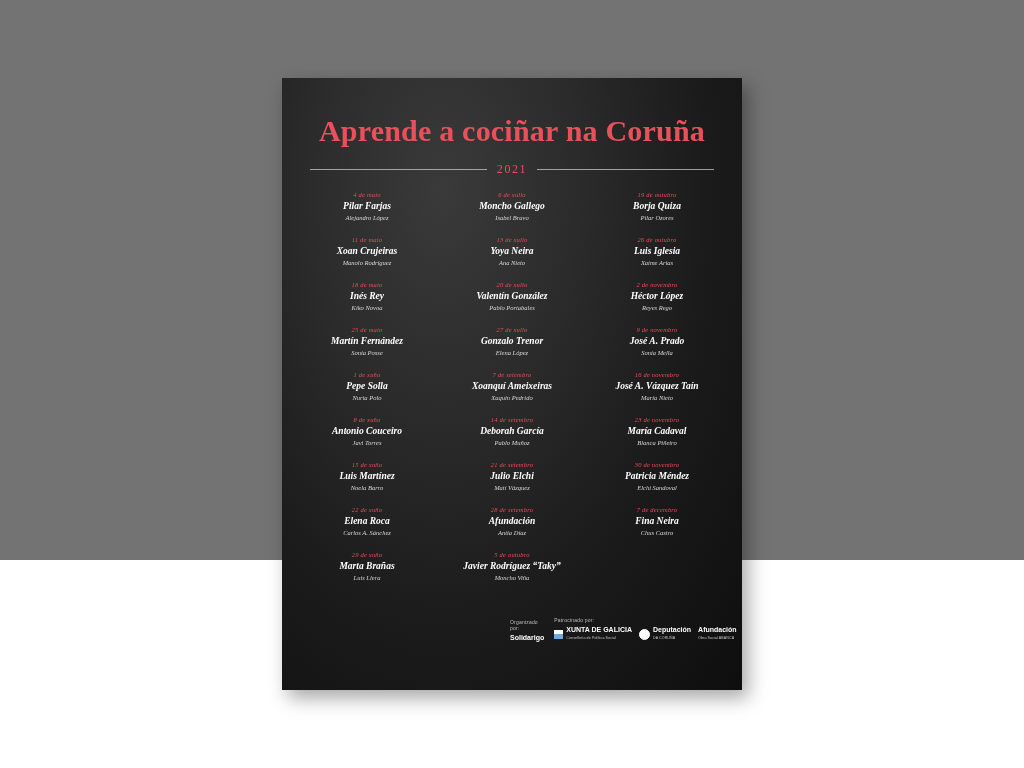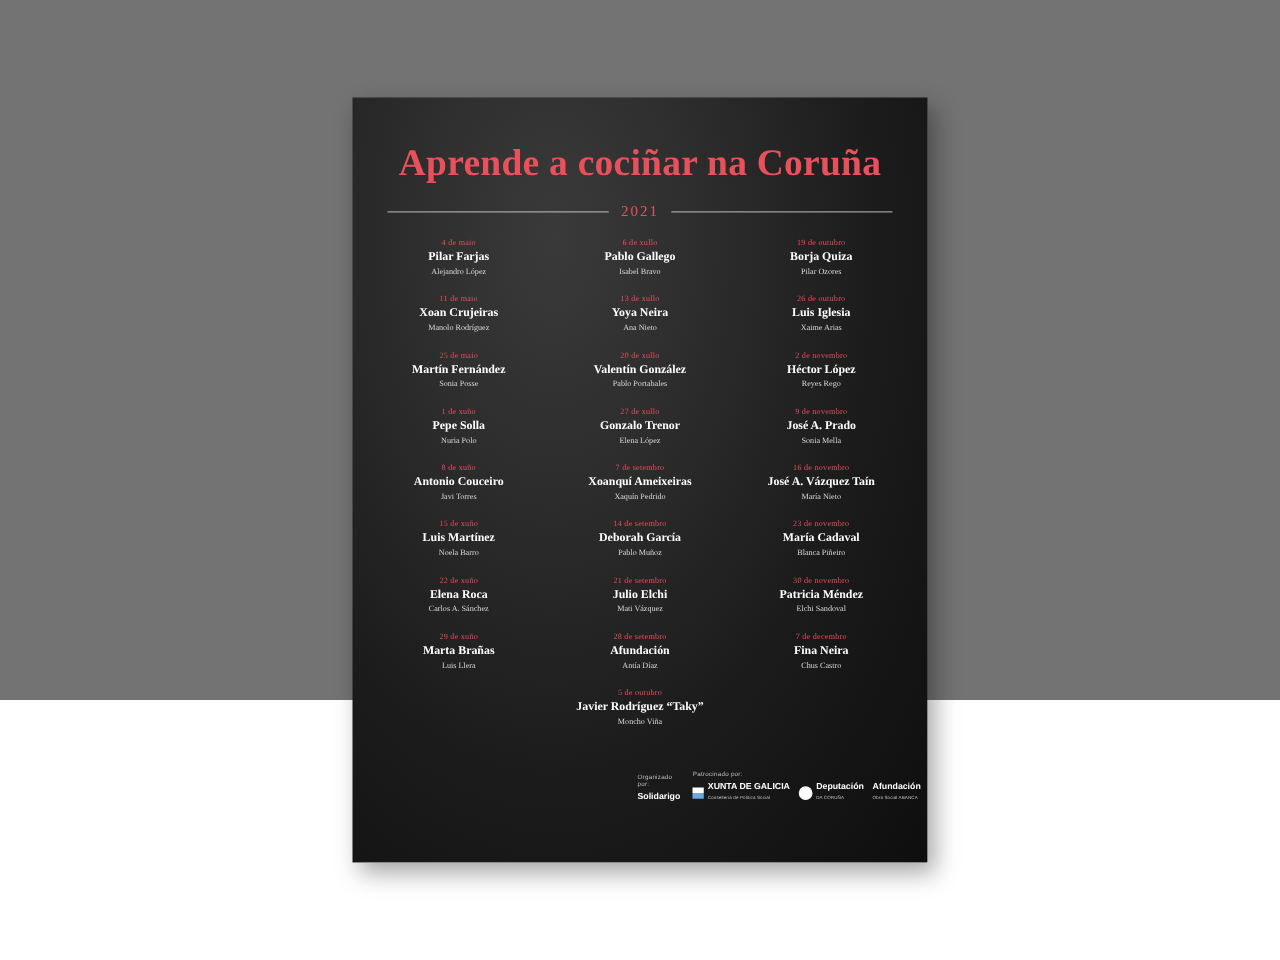--- a/index.html
+++ b/index.html
@@ -65,20 +65,21 @@
   .columns {
     position: absolute;
     left: 18px;
     top: 112px;
     width: 424px;
     display: flex;
     justify-content: space-between;
   }
   .col {
     width: 134px;
+    font-style: italic;
   }
   .entry {
     text-align: center;
     margin-bottom: 12px;
   }
   .entry .date {
     color: #e8505b;
     font-size: 6.5px;
     letter-spacing: 0.2px;
     line-height: 10px;
@@ -199,20 +200,25 @@
           <div class="date">4 de maio</div>
           <div class="name">Pilar Farjas</div>
           <div class="sub">Alejandro López</div>
         </div>
         <div class="entry">
           <div class="date">11 de maio</div>
           <div class="name">Xoan Crujeiras</div>
           <div class="sub">Manolo Rodríguez</div>
         </div>
         <div class="entry">
+          <div class="date">18 de maio</div>
+          <div class="name">Inés Rey</div>
+          <div class="sub">Kiko Novoa</div>
+        </div>
+        <div class="entry">
           <div class="date">25 de maio</div>
           <div class="name">Martín Fernández</div>
           <div class="sub">Sonia Posse</div>
         </div>
         <div class="entry">
           <div class="date">1 de xuño</div>
           <div class="name">Pepe Solla</div>
           <div class="sub">Nuria Polo</div>
         </div>
         <div class="entry">
@@ -233,21 +239,21 @@
         <div class="entry">
           <div class="date">29 de xuño</div>
           <div class="name">Marta Brañas</div>
           <div class="sub">Luis Llera</div>
         </div>
       </div>
 
       <div class="col">
         <div class="entry">
           <div class="date">6 de xullo</div>
-          <div class="name">Pablo Gallego</div>
+          <div class="name">Moncho Gallego</div>
           <div class="sub">Isabel Bravo</div>
         </div>
         <div class="entry">
           <div class="date">13 de xullo</div>
           <div class="name">Yoya Neira</div>
           <div class="sub">Ana Nieto</div>
         </div>
         <div class="entry">
           <div class="date">20 de xullo</div>
           <div class="name">Valentín González</div>

